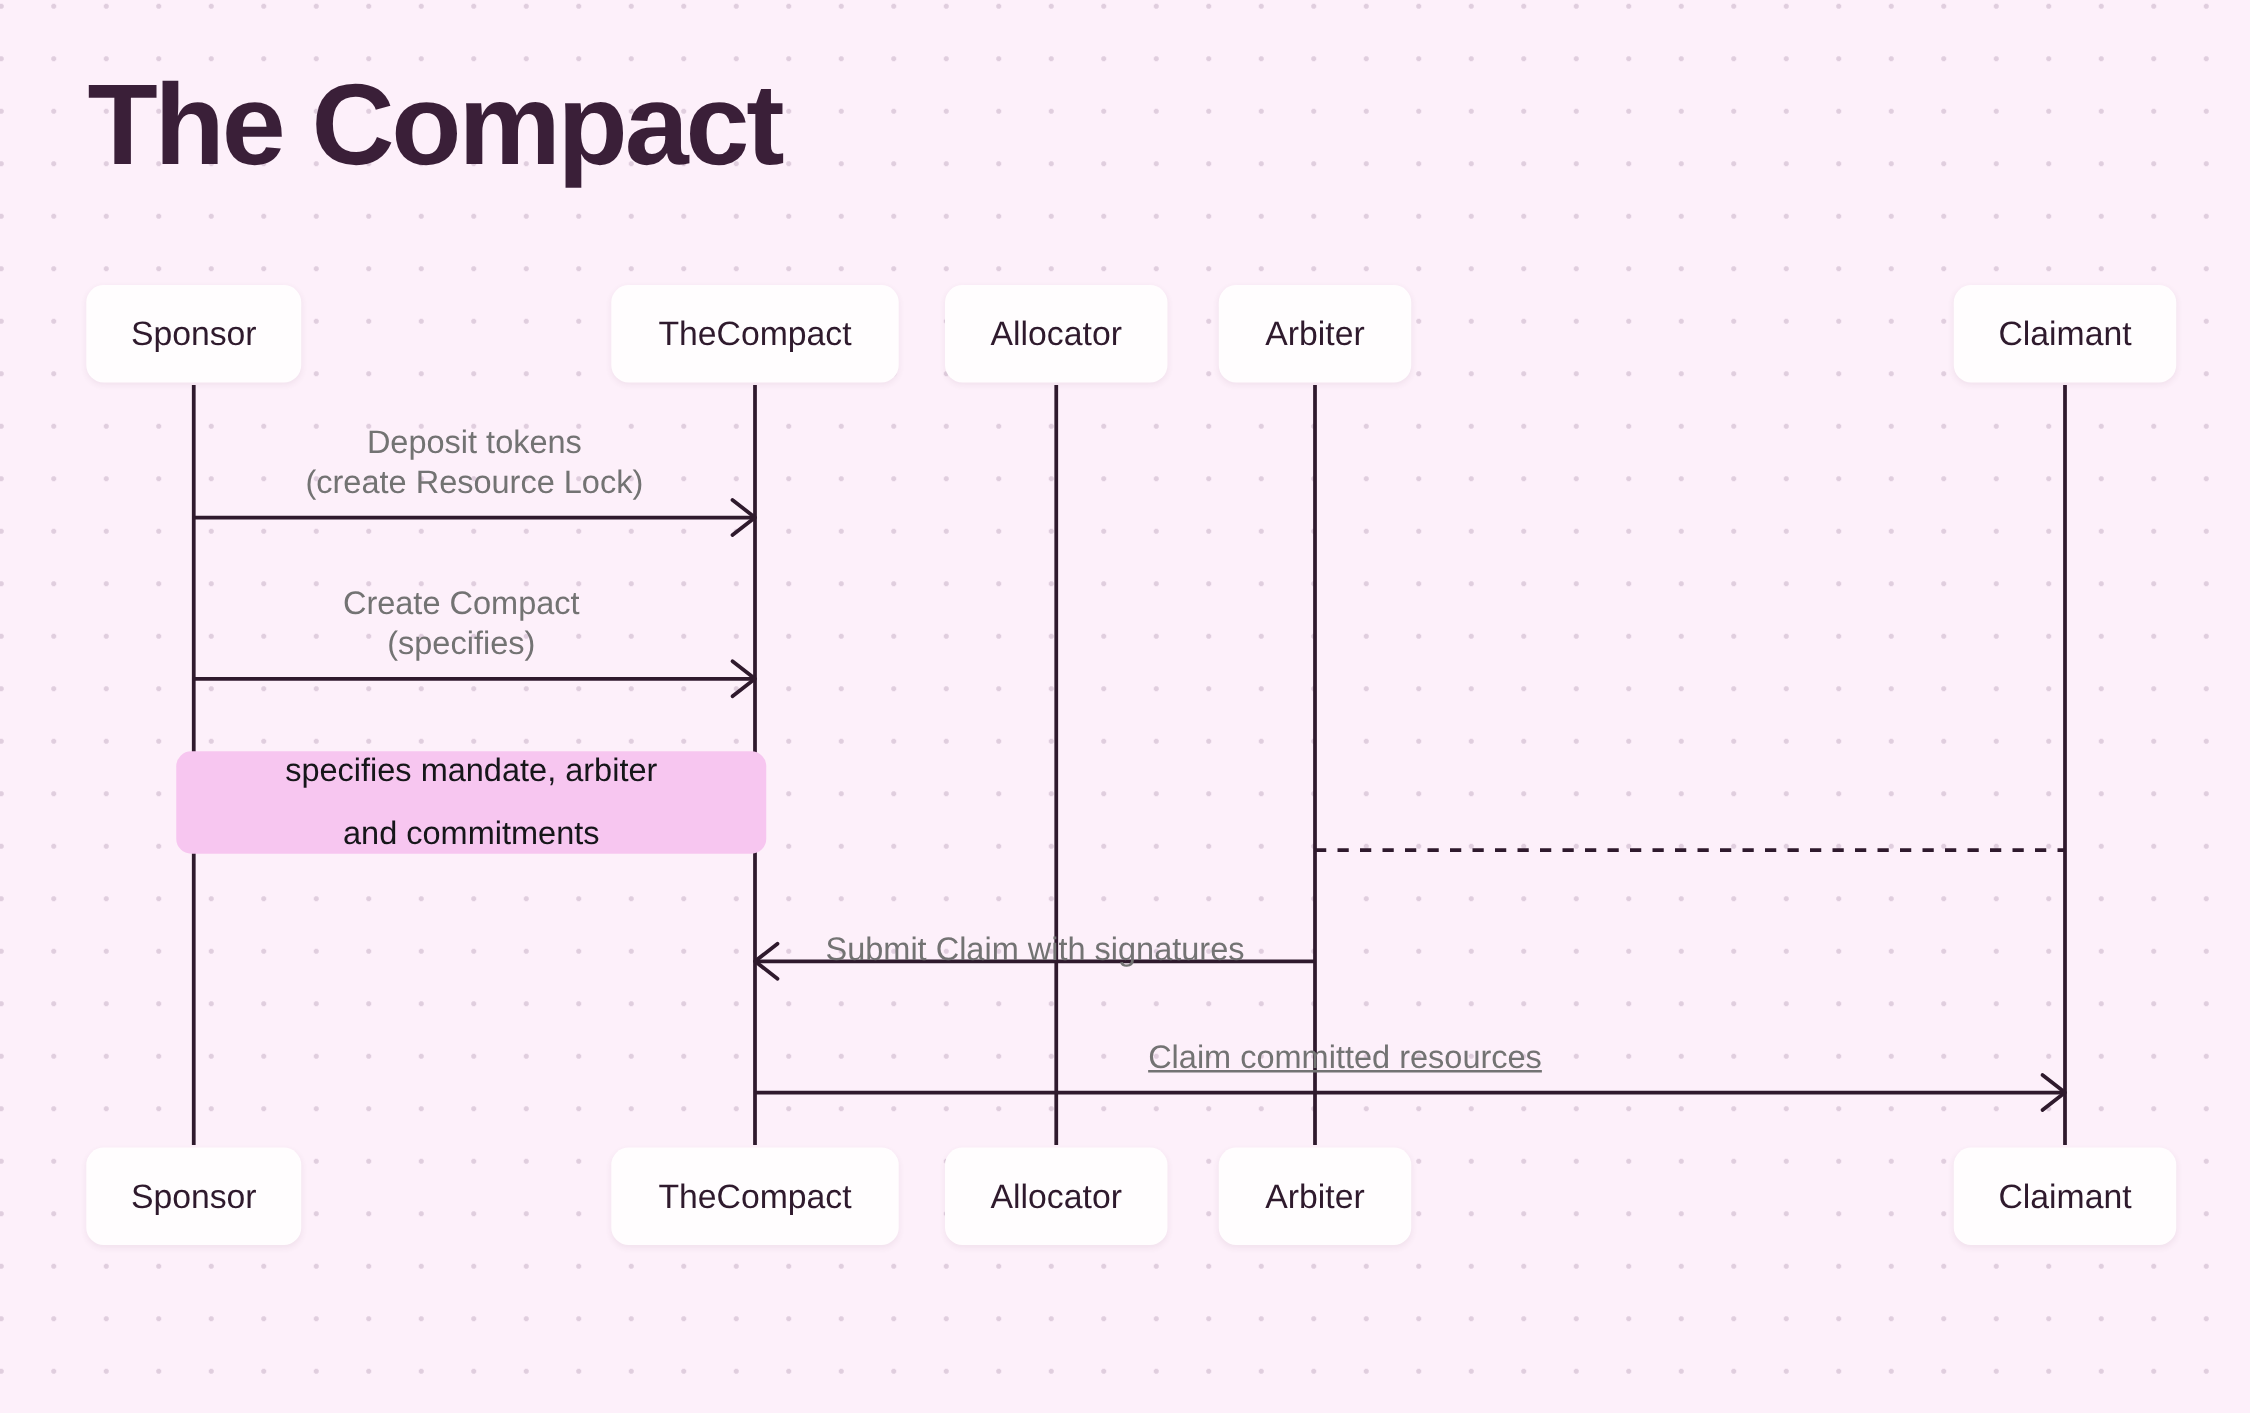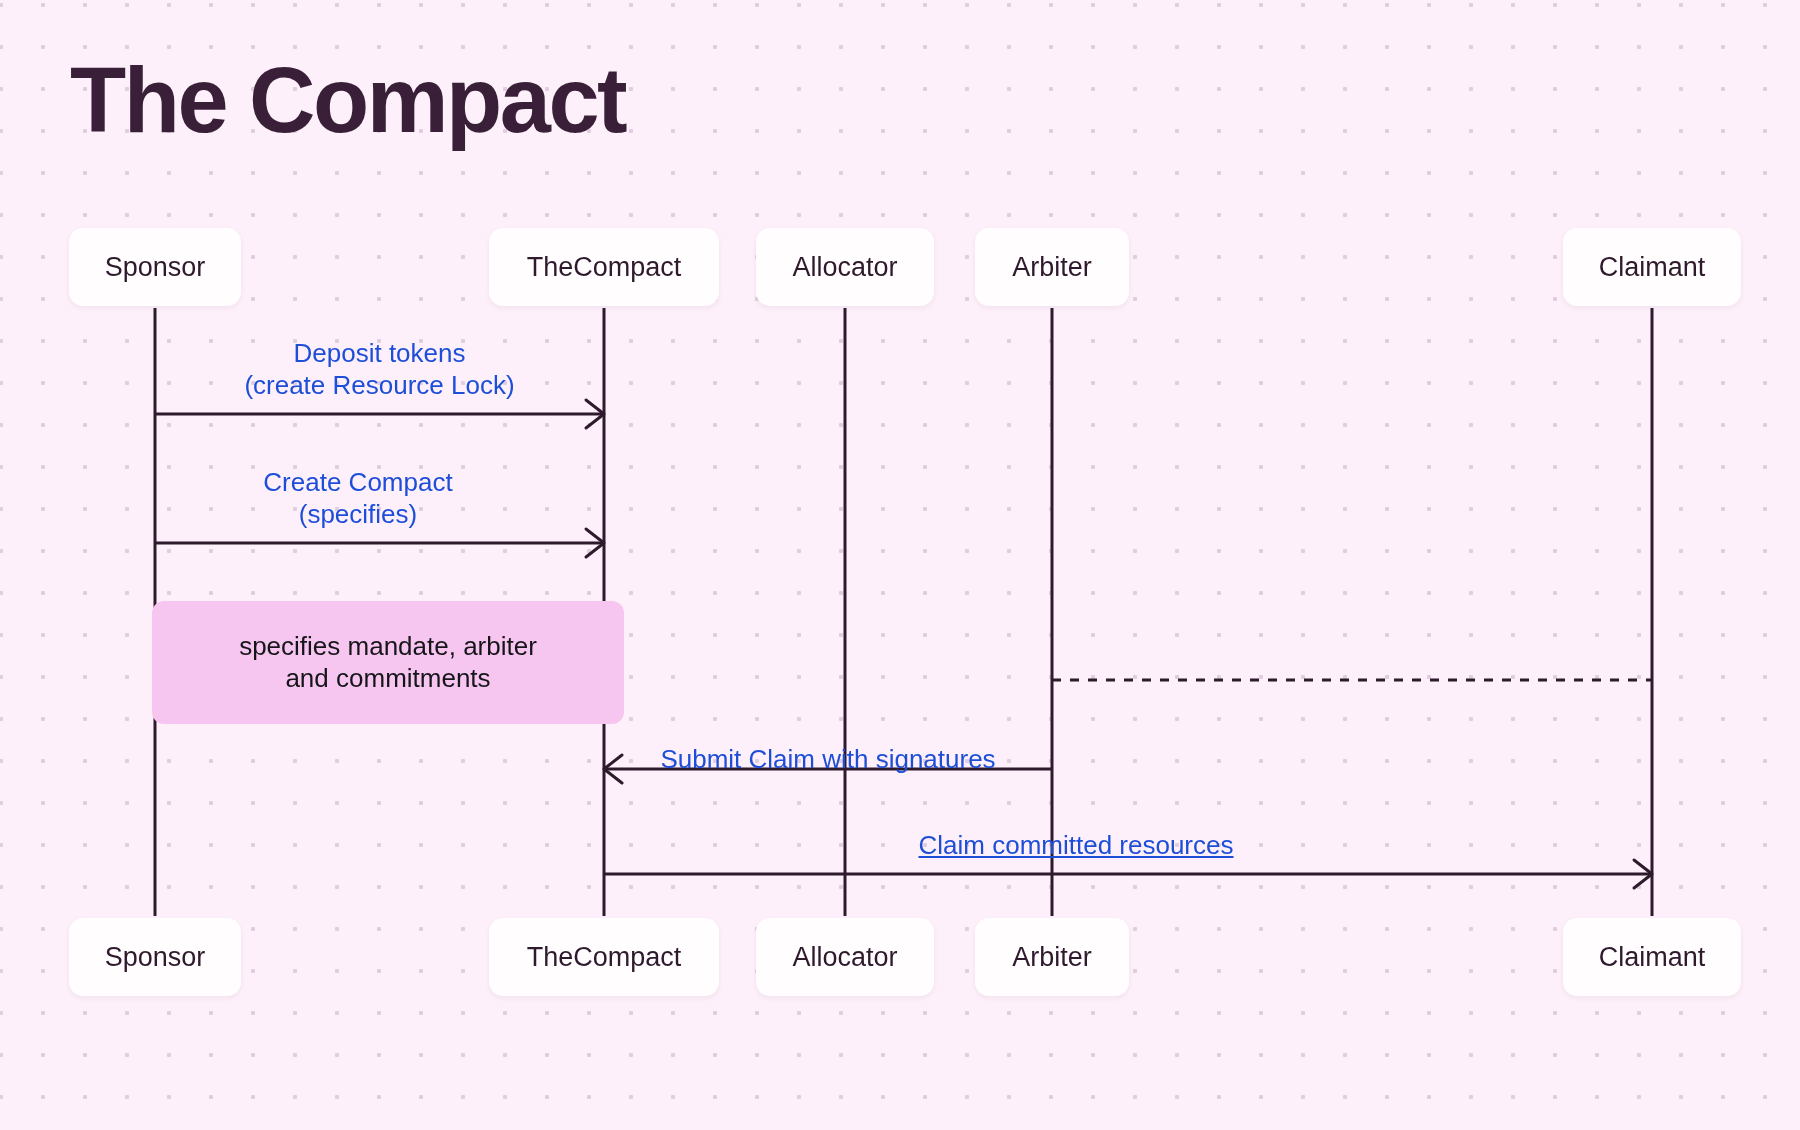--- a/index.html
+++ b/index.html
@@ -48,21 +48,21 @@
     align-items: center;
     justify-content: center;
     color: #2f1a2d;
     font-size: 27px;
     font-weight: 400;
     white-space: nowrap;
     box-sizing: border-box;
   }
   .msg-label {
     position: absolute;
-    color: #1d4ed8;
+    color: #737373;
     font-size: 26px;
     line-height: 1.22;
     text-align: center;
     white-space: nowrap;
     transform: translateX(-50%);
   }
   .note-box {
     position: absolute;
     background: #f7c6f0;
     border-radius: 12px;
@@ -127,33 +127,33 @@
       <div class="actor-box" style="left: 489px; top: 918px; width: 230px; height: 78px;">TheCompact</div>
       <div class="actor-box" style="left: 756px; top: 918px; width: 178px; height: 78px;">Allocator</div>
       <div class="actor-box" style="left: 975px; top: 918px; width: 154px; height: 78px;">Arbiter</div>
       <div class="actor-box" style="left: 1563px; top: 918px; width: 178px; height: 78px;">Claimant</div>
     </div>
   <div id="labels-layer">
       <div class="msg-label" style="left: 379.5px; top: 338px;">
         <div>Deposit tokens</div>
         <div>(create Resource Lock)</div>
       </div>
-      <div class="msg-label" style="left: 358px; top: 467px;">
+      <div class="msg-label" style="left: 369px; top: 467px;">
         <div>Create Compact</div>
         <div>(specifies)</div>
       </div>
       <div class="msg-label" style="left: 1352px; top: 604px;">
       </div>
       <div class="msg-label" style="left: 828px; top: 744px;">
         <div>Submit Claim with signatures</div>
       </div>
       <div class="msg-label" style="left: 1076px; top: 830px; text-decoration: underline;">
         <div>Claim committed resources</div>
       </div>
     </div>
   <div id="notes-layer">
-      <div class="note-box" style="left: 152px; top: 601px; width: 472px; height: 123px;">
+      <div class="note-box" style="left: 141px; top: 601px; width: 472px; height: 82px; justify-content: space-between;">
         <div>specifies mandate, arbiter</div>
         <div>and commitments</div>
       </div>
     </div>
 
 </div>
 
 </body></html>

